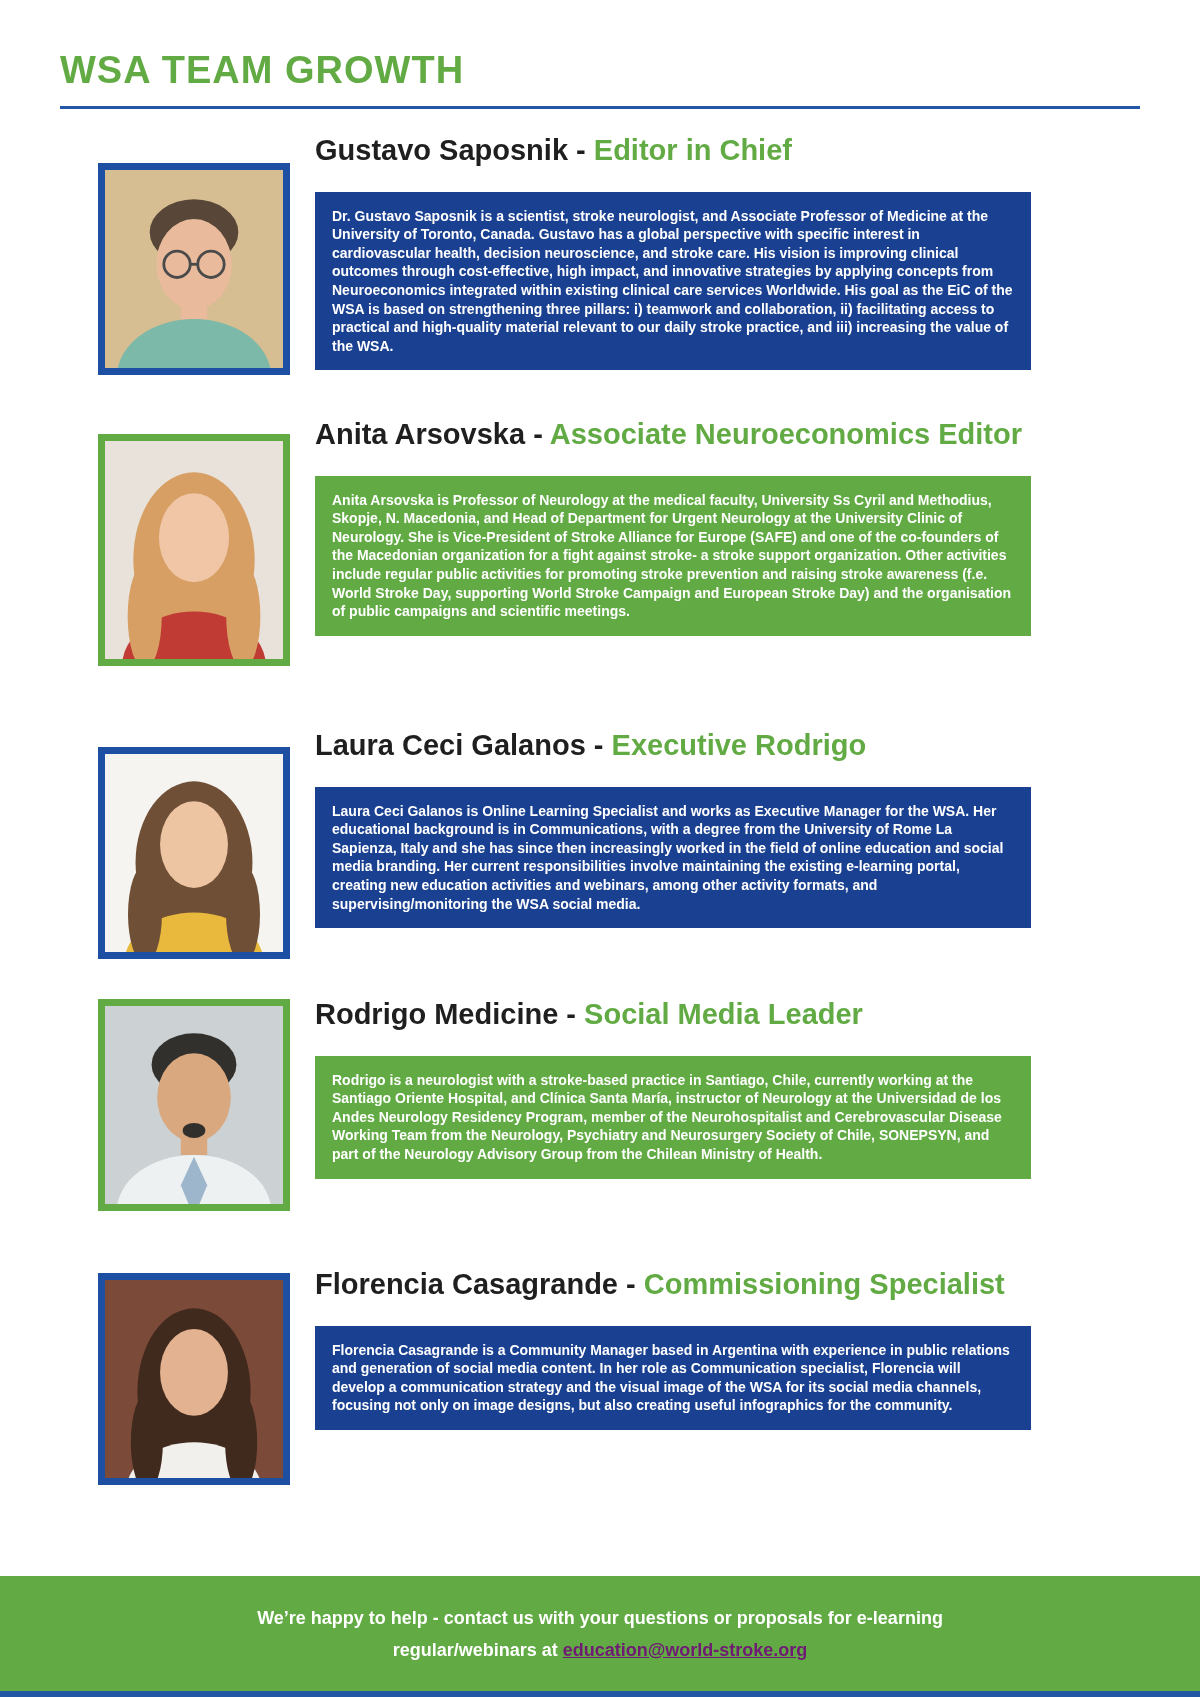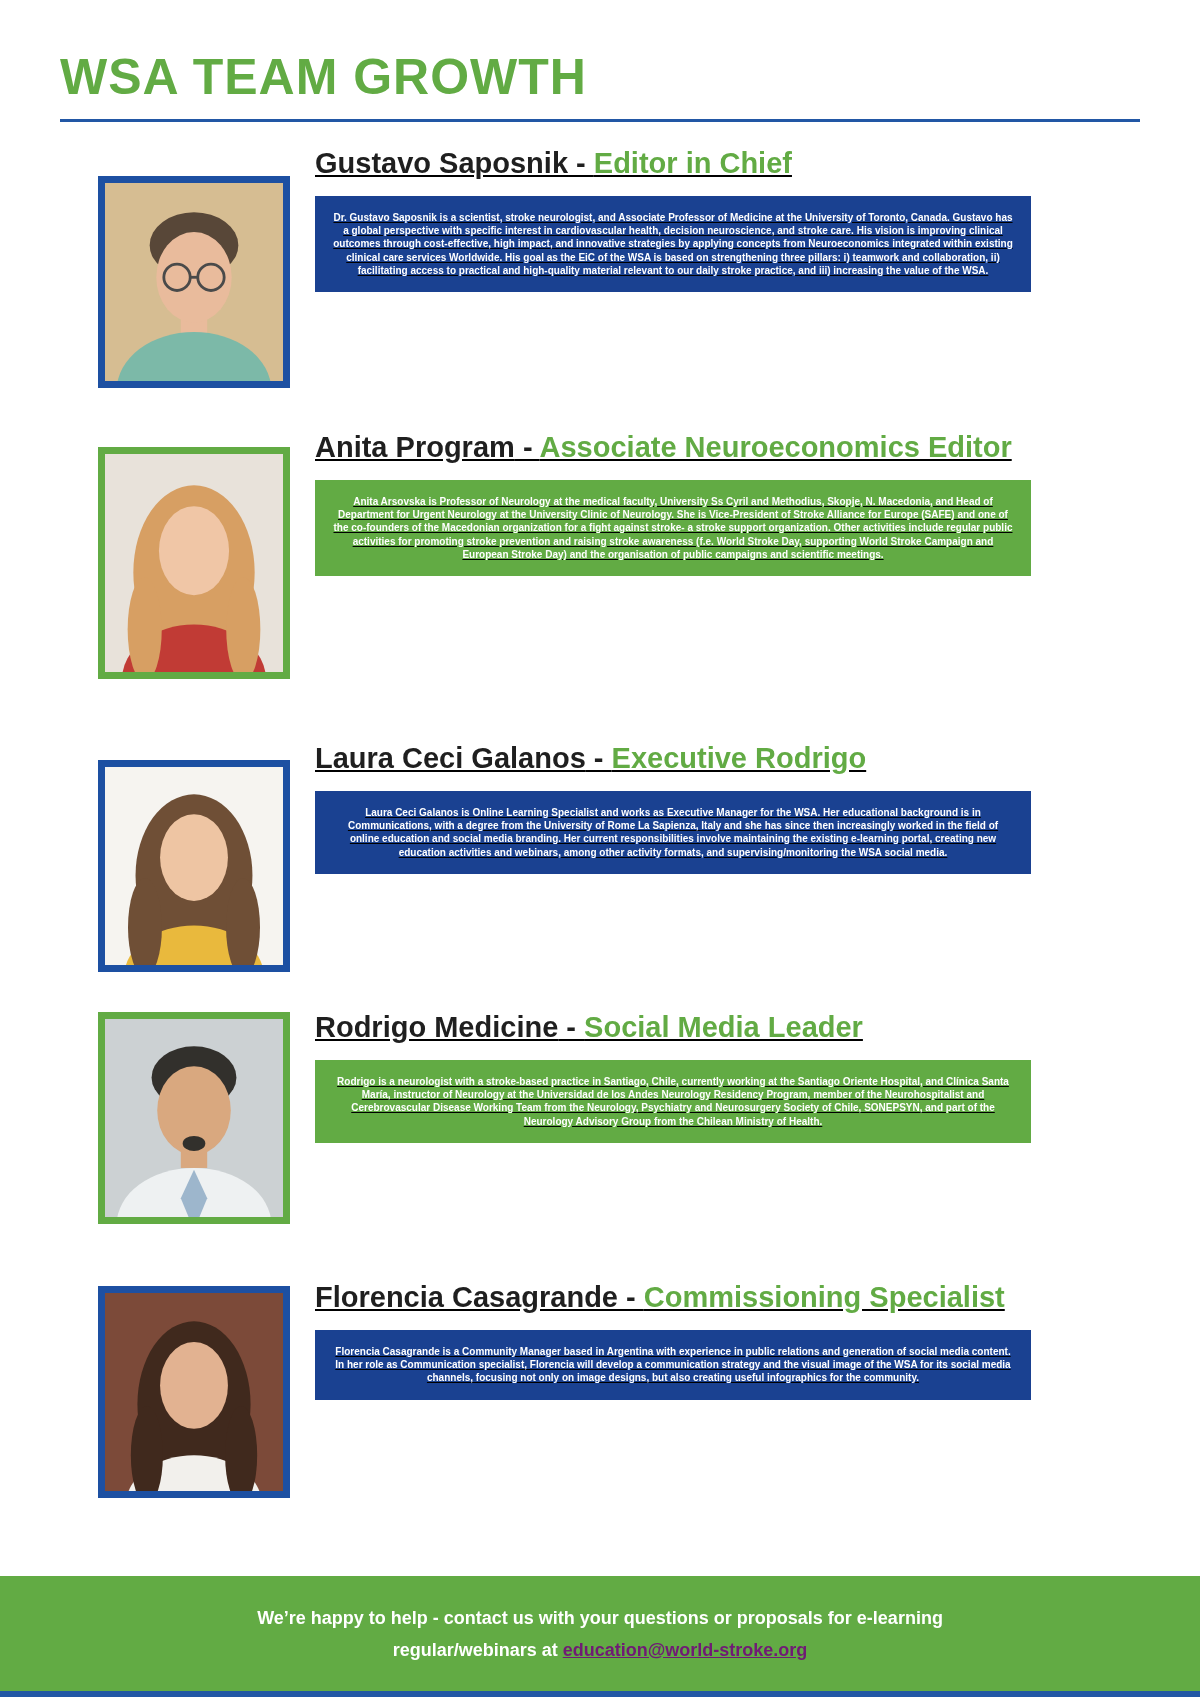--- a/index.html
+++ b/index.html
@@ -8,35 +8,35 @@
     --frame-blue:#1d50a2;
     --rule-blue:#2257a5;
     --ink:#1f1f1f;
   }
   *{box-sizing:border-box;}
   html,body{margin:0;padding:0;background:#ffffff;}
   body{font-family:"Liberation Sans",sans-serif;}
   .page{width:1200px;height:1697px;background:#fff;display:flex;flex-direction:column;overflow:hidden;}
 
   .header{padding:50px 60px 0 60px;flex:none;}
-  .title{font-size:50px;font-weight:700;color:var(--green);letter-spacing:1px;line-height:1.1;}
+  .title{font-size:38px;font-weight:700;color:var(--green);letter-spacing:1px;line-height:1.1;}
   .rule{height:3px;background:var(--rule-blue);margin-top:14px;}
 
-  .content{flex:1 1 auto;padding:24px 16px 0 98px;overflow:hidden;text-decoration:underline;}
+  .content{flex:1 1 auto;padding:24px 16px 0 98px;overflow:hidden;}
 
   .profile{display:flex;align-items:flex-start;}
   .photo-col{width:217px;flex:none;}
   .photo-frame{width:192px;height:212px;border:7px solid var(--frame-blue);background:#ddd;overflow:hidden;}
   .frame-green{border-color:var(--green);}
   .photo-frame svg{display:block;width:100%;height:100%;}
 
   .content-col{width:716px;flex:none;}
   .heading{font-size:29px;font-weight:700;color:var(--ink);white-space:nowrap;line-height:1.2;}
   .heading .role{color:var(--green);}
-  .bio{margin-top:15px;color:#ffffff;font-size:10px;font-weight:700;line-height:1.33;padding:15px 17px;text-align:center;}
+  .bio{margin-top:24px;color:#ffffff;font-size:14px;font-weight:700;line-height:1.33;padding:15px 17px;}
   .box-blue{background:var(--blue);}
   .box-green{background:var(--green);}
 
   .footer{flex:none;background:var(--green);color:#fff;text-align:center;
           padding:27px 60px 25px 60px;font-size:18px;font-weight:700;line-height:1.75;}
   .footer a{color:#701a75;text-decoration:underline;}
   .bottom-rule{flex:none;height:6px;background:var(--rule-blue);}
 </style>
 </head>
 <body>
@@ -83,21 +83,21 @@
             <ellipse cx="100" cy="125" rx="64" ry="92" fill="#d79f63"></ellipse>
             <ellipse cx="100" cy="238" rx="76" ry="58" fill="#c13b35"></ellipse>
             <ellipse cx="48" cy="185" rx="18" ry="55" fill="#d79f63"></ellipse>
             <ellipse cx="152" cy="185" rx="18" ry="55" fill="#d79f63"></ellipse>
             <ellipse cx="100" cy="102" rx="37" ry="47" fill="#f0c6a6"></ellipse>
           </svg>
         </div>
       </div>
       <div class="content-col">
         <div class="heading">
-          <span>Anita Program</span><span> - </span><span class="role">Associate Neuroeconomics Editor</span>
+          <span>Anita Arsovska</span><span> - </span><span class="role">Associate Neuroeconomics Editor</span>
         </div>
         <div class="bio box-green">Anita Arsovska is Professor of Neurology at the medical faculty, University Ss Cyril and Methodius, Skopje, N. Macedonia, and Head of Department for Urgent Neurology at the University Clinic of Neurology. She is Vice-President of Stroke Alliance for Europe (SAFE) and one of the co-founders of the Macedonian organization for a fight against stroke- a stroke support organization. Other activities include regular public activities for promoting stroke prevention and raising stroke awareness (f.e. World Stroke Day, supporting World Stroke Campaign and European Stroke Day) and the organisation of public campaigns and scientific meetings.</div>
       </div>
     </div>
 
     <div class="profile" style="margin-bottom:38px;">
       <div class="photo-col">
         <div class="photo-frame" style="margin-top:19px;">
           <svg viewBox="0 0 200 210" preserveAspectRatio="xMidYMid slice">
             <rect width="200" height="210" fill="#f6f4f0"></rect>

